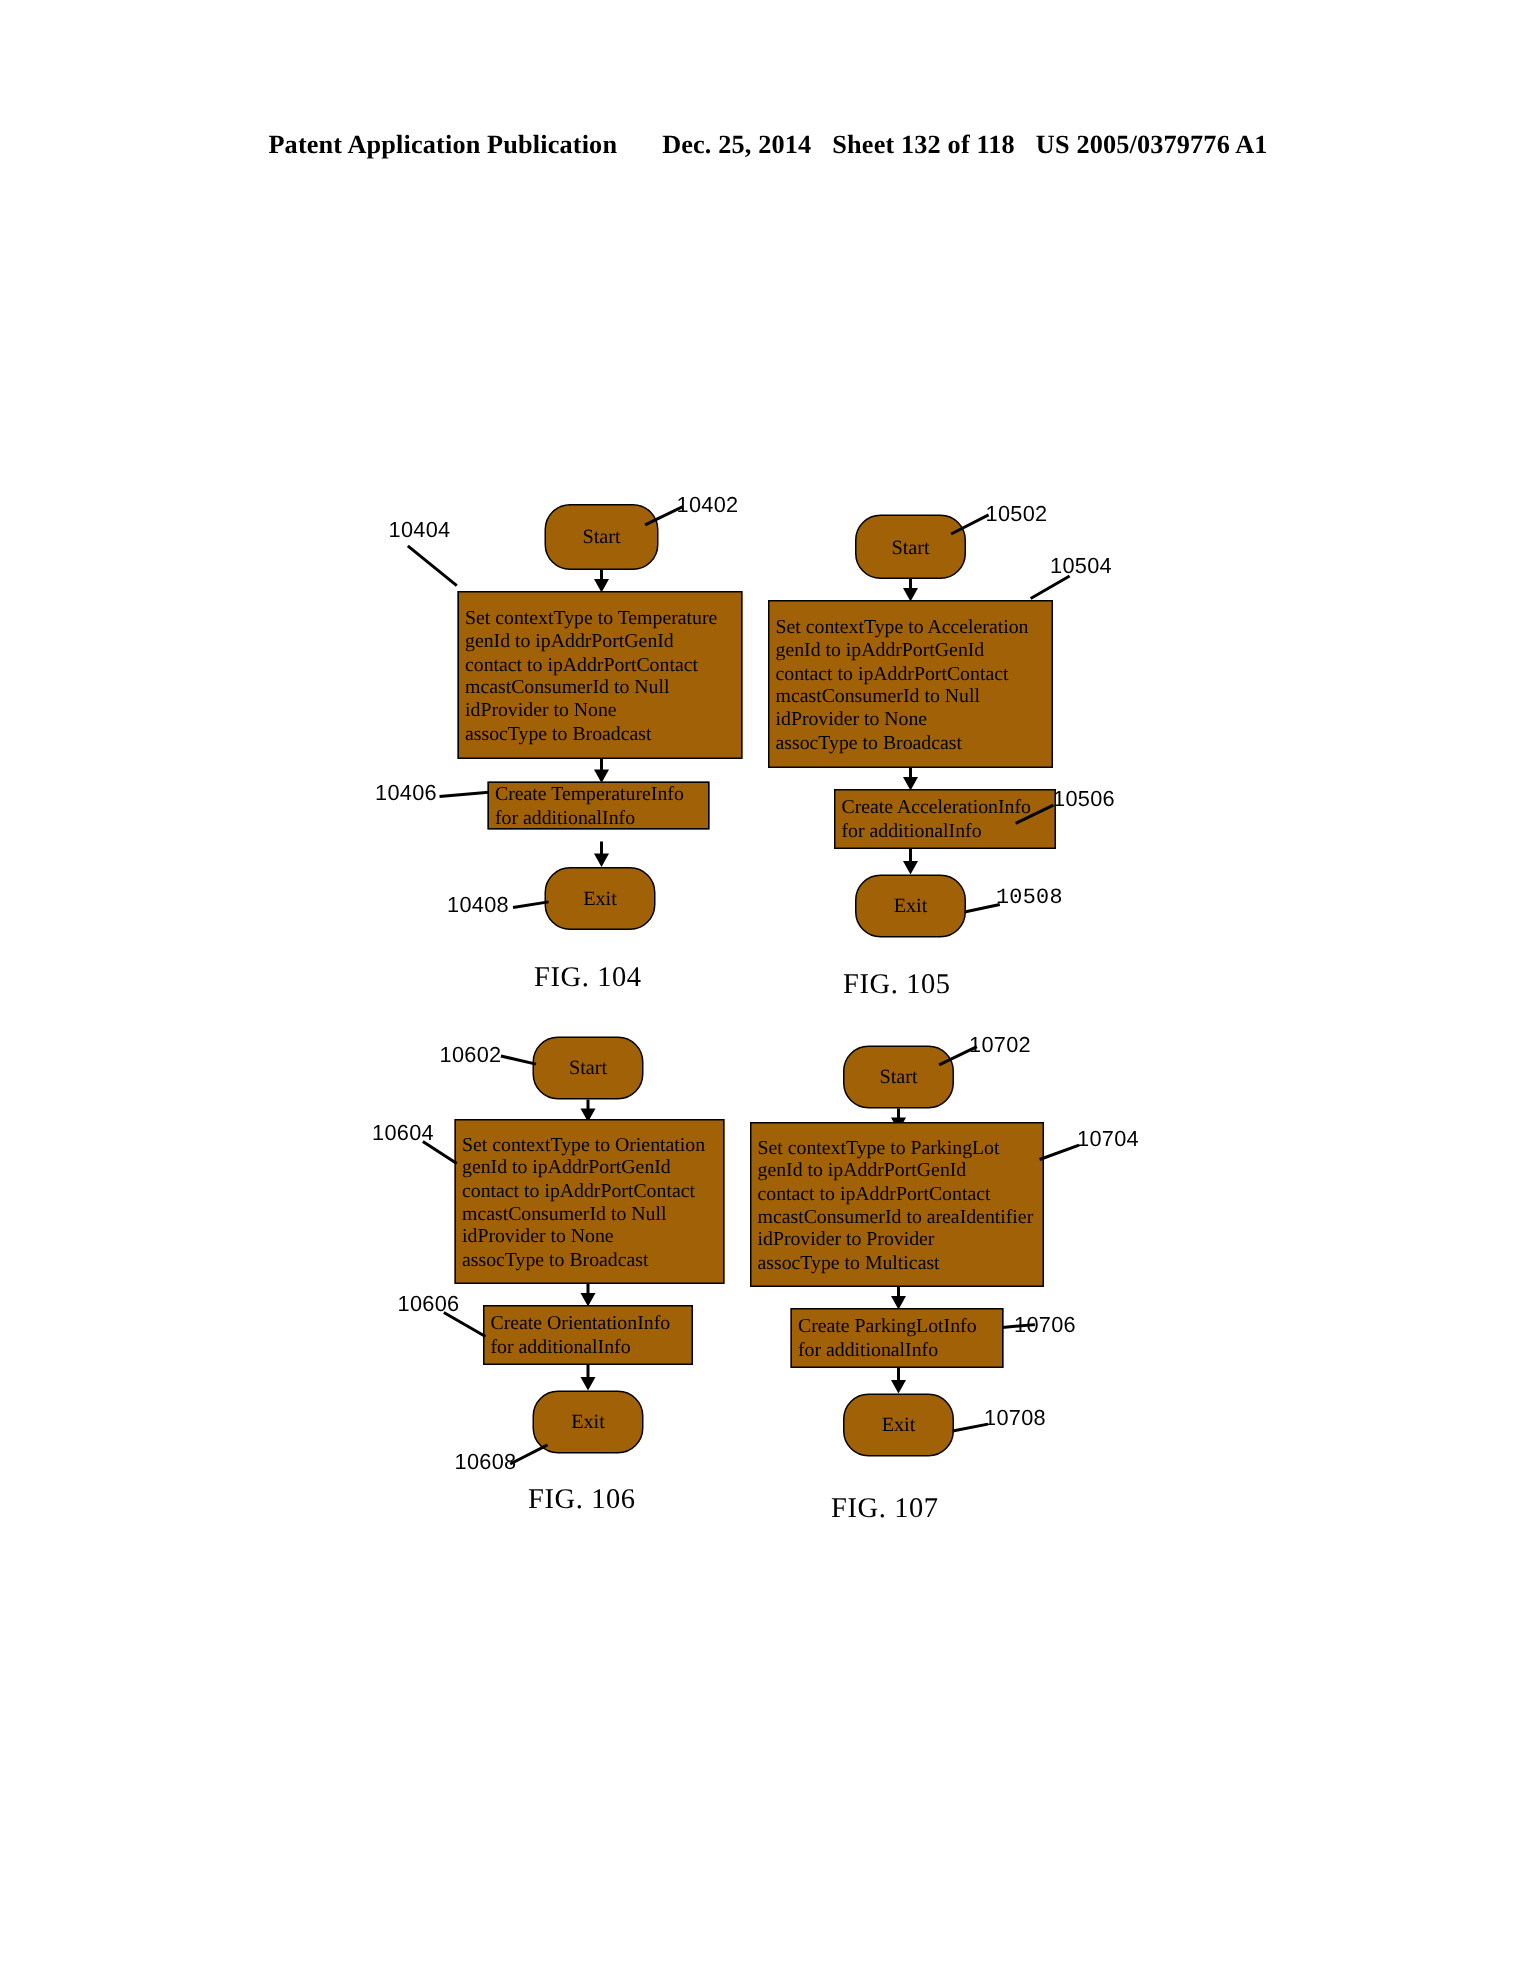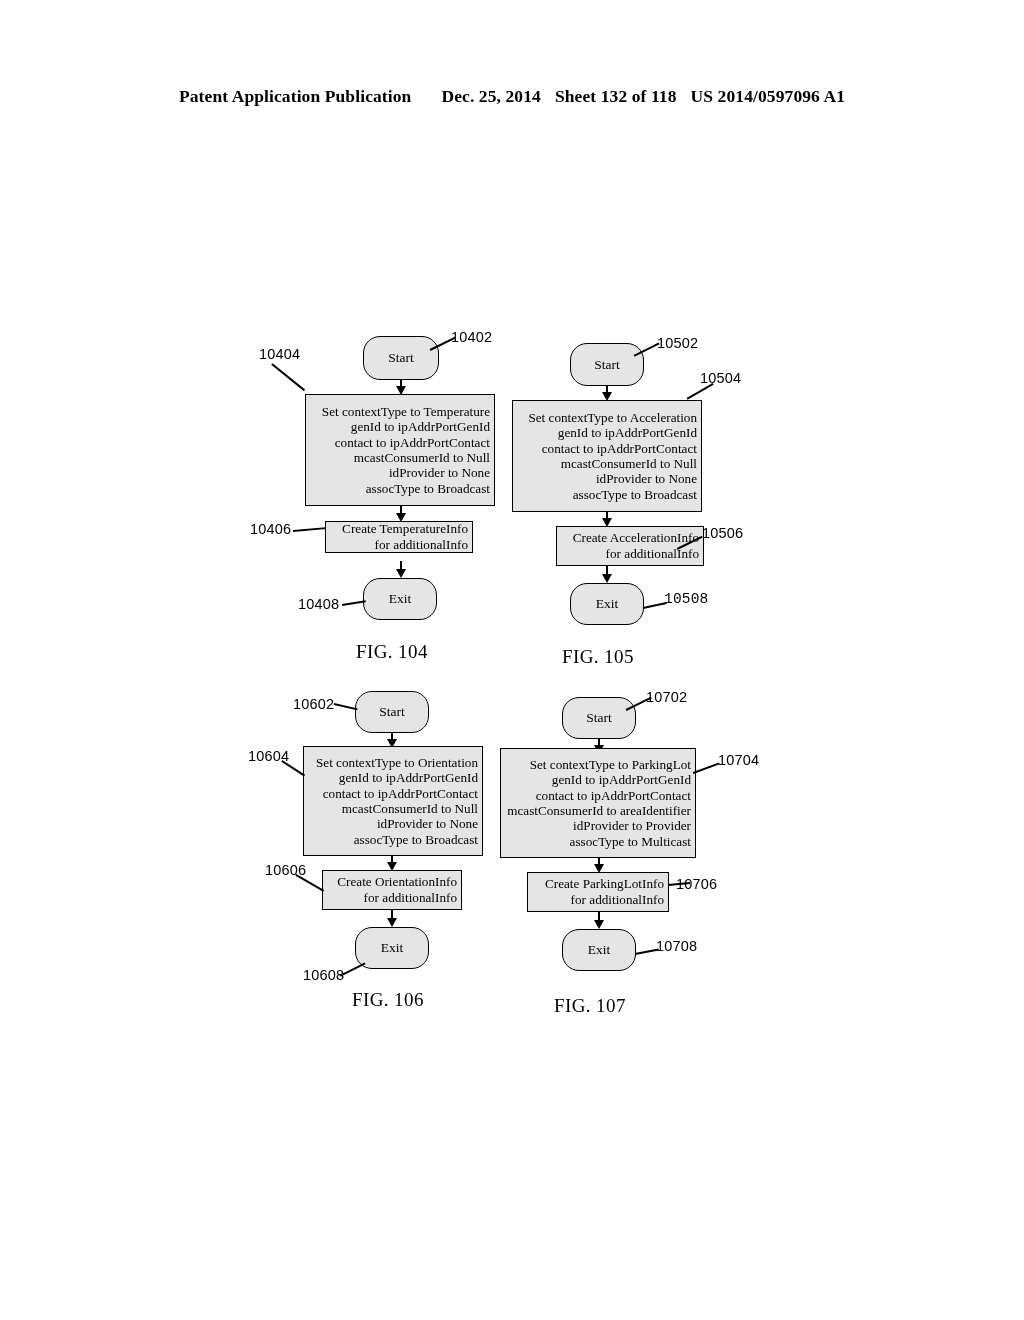--- a/index.html
+++ b/index.html
@@ -42,26 +42,26 @@
   }
 
   .fig {
     position: absolute;
   }
 
   
   .node {
     position: absolute;
     border: 1.6px solid #000;
-    background: #e5e5e5;
+    background: #a16207;
     box-sizing: border-box;
     display: flex;
     align-items: center;
     justify-content: center;
-    text-align: right;
+    text-align: left;
   }
   .terminator {
     border-radius: 17px;
     font-size: 13.5px;
   }
   .process {
     border-radius: 0;
     line-height: 1.17;
     font-size: 13.2px;
     padding: 3px 4px;
@@ -113,21 +113,21 @@
     font-family: "Liberation Serif", serif;
     font-size: 19px;
     letter-spacing: 0.4px;
     white-space: nowrap;
   }
 </style>
 </head>
 <body>
 
 <div class="pub-header">
-  <span>Patent Application Publication</span><span class="hdr-gap-lg"></span><span>Dec. 25, 2014</span><span class="hdr-gap-sm"></span><span>Sheet 132 of 118</span><span class="hdr-gap-sm"></span><span>US 2014/0597096 A1</span>
+  <span>Patent Application Publication</span><span class="hdr-gap-lg"></span><span>Dec. 25, 2014</span><span class="hdr-gap-sm"></span><span>Sheet 132 of 118</span><span class="hdr-gap-sm"></span><span>US 2005/0379776 A1</span>
 </div>
 
 <div class="sheet">
 
   <div class="fig">
 
     <div class="node terminator" style="left:363px; top:336px; width:76px; height:44px;">
       <span>Start</span>
     </div>
     <div class="leader" style="left:430px; top:349px; width:28px; transform:rotate(-26deg);"></div>

